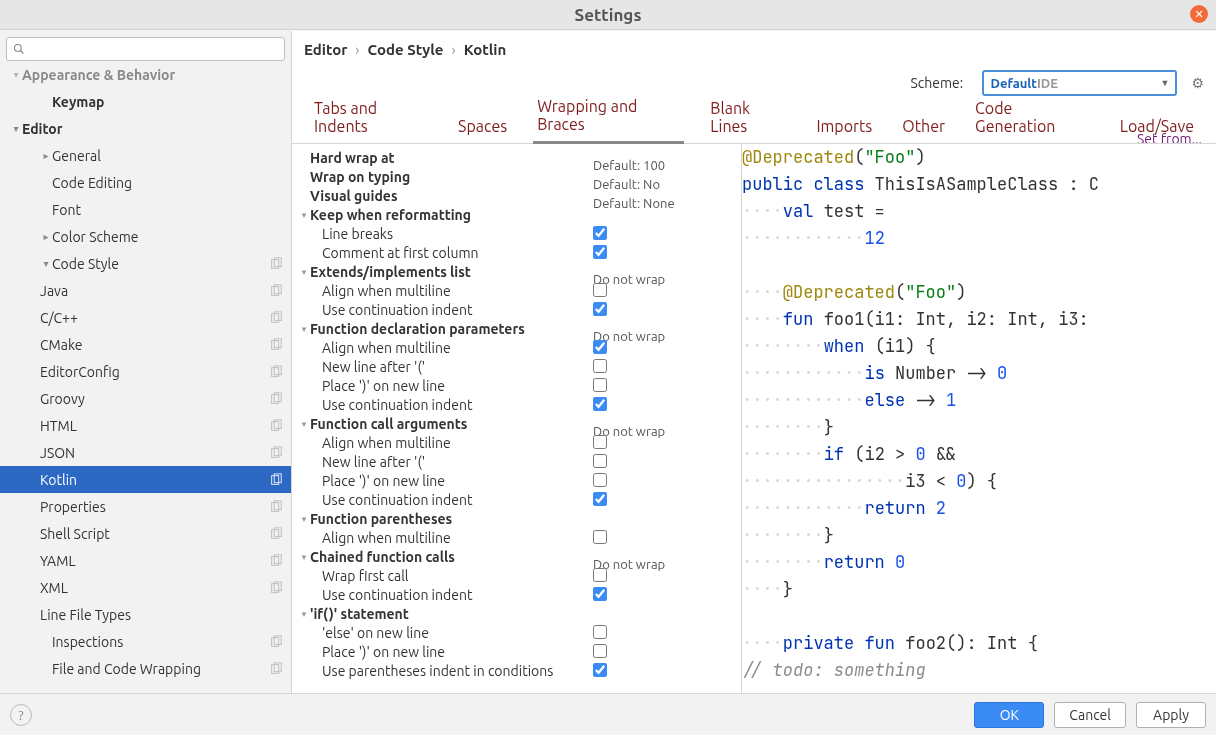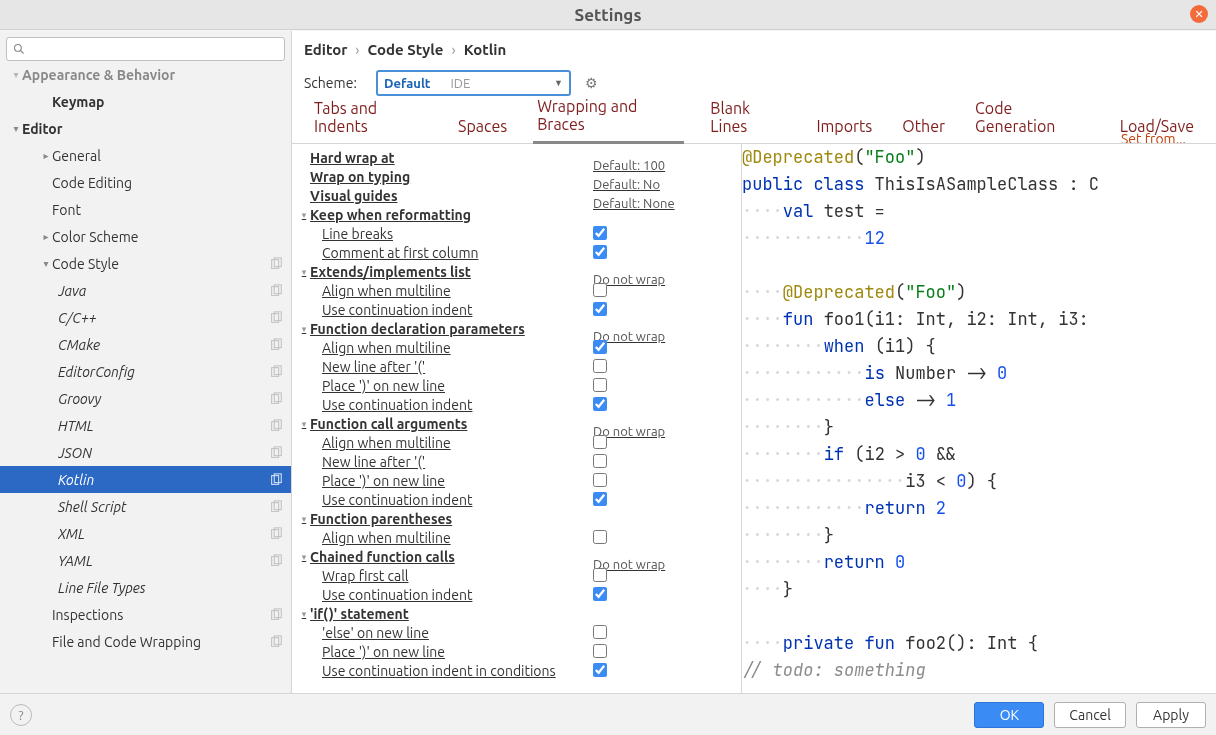--- a/index.html
+++ b/index.html
@@ -13,38 +13,38 @@
   .search svg{width:12px;height:12px;fill:#888;}
   .tree { flex:1; overflow:hidden; user-select:none; font-size:14px; }
   .row { display:flex; align-items:center; height:27px; padding-right:8px; cursor:pointer;}
   .row.selected { background:#2c69c5; color:white; }
   .row .arrow { width:12px; text-align:center; font-size:10px; color:#888;}
   .row.selected .arrow{color:#cfe0f8;}
   .row .lbl { flex:1; white-space:nowrap; overflow:hidden; text-overflow:ellipsis;}
   .row .lbl.bold { font-weight:600;}
   .row .copyicon { width:14px; height:14px; opacity:0.45;}
   .row.selected .copyicon{opacity:0.8; filter:brightness(200%);}
-  .pad0{padding-left:10px;} .pad1{padding-left:40px;} .pad2{padding-left:46px;font-style:italic;}
+  .pad0{padding-left:10px;} .pad1{padding-left:40px;} .pad2{padding-left:28px;}
   .content { flex:1; display:flex; flex-direction:column; background:#fff; min-width:0;}
   .contenttop { padding:10px 12px 0; }
   .breadcrumb { font-size:15px; font-weight:600; color:#333; display:flex; align-items:center; gap:8px;}
   .breadcrumb .sep{color:#999; font-weight:400;}
-  .schemerow { margin-top:12px; display:flex; align-items:center;}
+  .schemerow { margin-top:12px; display:flex; align-items:center;justify-content:flex-end;}
   .schemelabel { width:72px; font-size:14px;}
   .schemeselect { width:195px; height:26px; border:2px solid #4a90d9; border-radius:3px; display:flex; align-items:center; padding:0 6px; background:white; position:relative;}
   .schemeselect .name{color:#1a64b7; font-weight:600;}
-  .schemeselect .tag{color:#999; margin-left:20px;}
+  .schemeselect .tag{color:#999; margin-left:0;font-weight:bold;}
   .schemeselect .drop{position:absolute; right:6px; font-size:9px; color:#666;}
   .gearbtn{margin-left:14px; color:#777; font-size:14px; cursor:pointer;}
-  .setfrom{position:absolute; right:30px; top:100px; color:#c2410c; cursor:pointer; font-size:14px;}
+  .setfrom{position:absolute; right:14px; top:100px; color:#701a75; cursor:pointer; font-size:14px;}
   .tabs { display:flex; gap:22px; padding:0 18px; margin-top:18px; border-bottom:1px solid #d6d6d6; height:30px; align-items:flex-end; position:relative;}
   .tab { font-size:16px; padding:0 4px 8px; color:#7f1d1d; cursor:pointer; position:relative;}
   .tab.active { font-weight:400; border-bottom:3px solid #888; margin-bottom:-1px;}
   .panelsplit { flex:1; display:flex; min-height:0;}
-  .options { width:450px; border-right:1px solid #d6d6d6; overflow:hidden; padding:4px 0 4px 0; font-size:14px;text-decoration:underline;}
+  .options { width:450px; border-right:1px solid #d6d6d6; overflow:hidden; padding:4px 0 4px 0; font-size:14px;}
   .optrow{display:flex; align-items:center; height:19px; padding-left:6px;}
   .optrow .arrow2{width:12px; font-size:9px; color:#999; text-align:center;}
   .optrow .optlabel{flex:1; white-space:nowrap;}
   .optrow.group .optlabel{font-weight:600;}
   .optrow.child{padding-left:30px;}
   .optrow .optctrl{width:150px; text-align:left; font-size:13px; padding-left:2px;}
   .optrow .optctrl.textval{color:#555;margin-top:15px;}
   .optrow input[type=checkbox]{width:14px;height:14px; accent-color:#3b8bf4; margin:0;}
   .preview { flex:1; overflow:hidden; font-family: "JetBrains Mono","Consolas","Courier New",monospace; font-size:17px; line-height:27px; padding:0 0 0 0; white-space:pre; position:relative;}
   .kw{color:#0033b3;}
@@ -171,37 +171,45 @@
         <div class="row pad2 selected">
           <span class="arrow"></span>
           <span class="lbl">Kotlin</span>
           <svg class="copyicon" viewBox="0 0 16 16">
             <rect x="3" y="3" width="8" height="10" fill="none" stroke="#888" stroke-width="1.2"></rect>
             <rect x="6" y="1" width="8" height="10" fill="none" stroke="#888" stroke-width="1.2"></rect>
           </svg>
         </div>
         <div class="row pad2">
           <span class="arrow"></span>
+          <span class="lbl">Properties</span>
+          <svg class="copyicon" viewBox="0 0 16 16">
+            <rect x="3" y="3" width="8" height="10" fill="none" stroke="#888" stroke-width="1.2"></rect>
+            <rect x="6" y="1" width="8" height="10" fill="none" stroke="#888" stroke-width="1.2"></rect>
+          </svg>
+        </div>
+        <div class="row pad2">
+          <span class="arrow"></span>
           <span class="lbl">Shell Script</span>
           <svg class="copyicon" viewBox="0 0 16 16">
             <rect x="3" y="3" width="8" height="10" fill="none" stroke="#888" stroke-width="1.2"></rect>
             <rect x="6" y="1" width="8" height="10" fill="none" stroke="#888" stroke-width="1.2"></rect>
           </svg>
         </div>
         <div class="row pad2">
           <span class="arrow"></span>
+          <span class="lbl">YAML</span>
+          <svg class="copyicon" viewBox="0 0 16 16">
+            <rect x="3" y="3" width="8" height="10" fill="none" stroke="#888" stroke-width="1.2"></rect>
+            <rect x="6" y="1" width="8" height="10" fill="none" stroke="#888" stroke-width="1.2"></rect>
+          </svg>
+        </div>
+        <div class="row pad2">
+          <span class="arrow"></span>
           <span class="lbl">XML</span>
-          <svg class="copyicon" viewBox="0 0 16 16">
-            <rect x="3" y="3" width="8" height="10" fill="none" stroke="#888" stroke-width="1.2"></rect>
-            <rect x="6" y="1" width="8" height="10" fill="none" stroke="#888" stroke-width="1.2"></rect>
-          </svg>
-        </div>
-        <div class="row pad2">
-          <span class="arrow"></span>
-          <span class="lbl">YAML</span>
           <svg class="copyicon" viewBox="0 0 16 16">
             <rect x="3" y="3" width="8" height="10" fill="none" stroke="#888" stroke-width="1.2"></rect>
             <rect x="6" y="1" width="8" height="10" fill="none" stroke="#888" stroke-width="1.2"></rect>
           </svg>
         </div>
         <div class="row pad2">
           <span class="arrow"></span>
           <span class="lbl">Line File Types</span>
         </div>
         <div class="row pad1">
@@ -369,21 +377,21 @@
           </div>
           <div class="optrow child">
             <span class="optlabel">'else' on new line</span>
             <span class="optctrl"><input type="checkbox" style=""></span>
           </div>
           <div class="optrow child">
             <span class="optlabel">Place ')' on new line</span>
             <span class="optctrl"><input type="checkbox" style=""></span>
           </div>
           <div class="optrow child">
-            <span class="optlabel">Use continuation indent in conditions</span>
+            <span class="optlabel">Use parentheses indent in conditions</span>
             <span class="optctrl"><input type="checkbox" checked="" style=""></span>
           </div>
         </div>
       <div class="preview" id="preview"><span class="ann">@Deprecated</span>(<span class="str">"Foo"</span>)
 <span class="kw">public </span><span class="kw">class </span>ThisIsASampleClass : C
 <span class="ws"><span class="ws">·</span><span class="ws">·</span><span class="ws">·</span><span class="ws">·</span></span><span class="kw">val </span>test =
 <span class="ws"><span class="ws">·</span><span class="ws">·</span><span class="ws">·</span><span class="ws">·</span><span class="ws">·</span><span class="ws">·</span><span class="ws">·</span><span class="ws">·</span><span class="ws">·</span><span class="ws">·</span><span class="ws">·</span><span class="ws">·</span></span><span class="num">12</span>
 
 <span class="ws"><span class="ws">·</span><span class="ws">·</span><span class="ws">·</span><span class="ws">·</span></span><span class="ann">@Deprecated</span>(<span class="str">"Foo"</span>)
 <span class="ws"><span class="ws">·</span><span class="ws">·</span><span class="ws">·</span><span class="ws">·</span></span><span class="kw">fun </span>foo1(i1: Int, i2: Int, i3:

